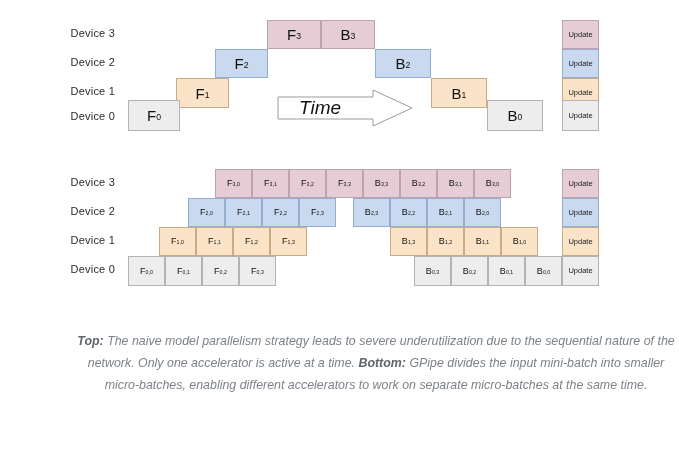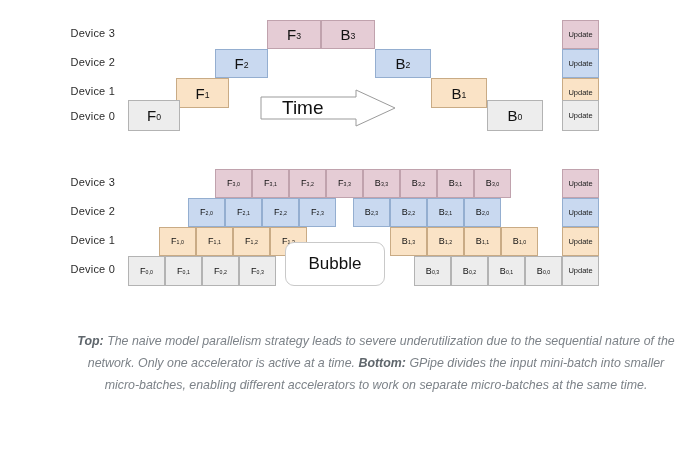--- a/index.html
+++ b/index.html
@@ -294,23 +294,20 @@
       <span class="lbl">B</span>
       <sub>0,1</sub>
     </div>
     <div class="cell micro" style="left: 525px; top: 256px; width: 37px; height: 30px; background: rgb(237, 237, 237); border-color: rgb(179, 179, 179);">
       <span class="lbl">B</span>
       <sub>0,0</sub>
     </div>
     <div class="cell upd" style="left: 562px; top: 256px; width: 37px; height: 30px; background: rgb(237, 237, 237); border-color: rgb(179, 179, 179);">
       <span class="lbl">Update</span>
     </div>
-    <div class="time-arrow" style="left: 260px; top: 89px; width: 136px; height: 38px;">
+    <div class="time-arrow" style="left: 277px; top: 89px; width: 136px; height: 38px; font-style: italic;">
       <svg width="136" height="38" viewBox="0 0 136 38">
         <path d="M1 8 L96 8 L96 1 L135 19 L96 37 L96 30 L1 30 Z" fill="#ffffff" stroke="#9b9b9b" stroke-width="1"></path>
       </svg>
       <div class="time-text">Time</div>
     </div>
-    <div class="bubble" style="left: 285px; top: 242px; width: 100px; height: 44px;">
-      <span>Bubble</span>
-    </div>
     <div class="caption"><b>Top:</b><span> The naive model parallelism strategy leads to severe underutilization due to the sequential nature of the network. Only one accelerator is active at a time. </span><b>Bottom:</b><span> GPipe divides the input mini-batch into smaller micro-batches, enabling different accelerators to work on separate micro-batches at the same time.</span></div>
   </div>
 
 </body></html>

